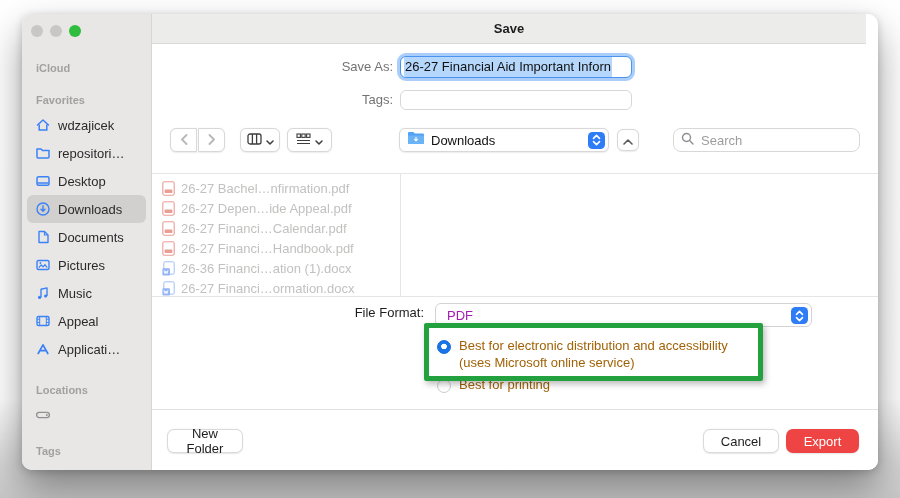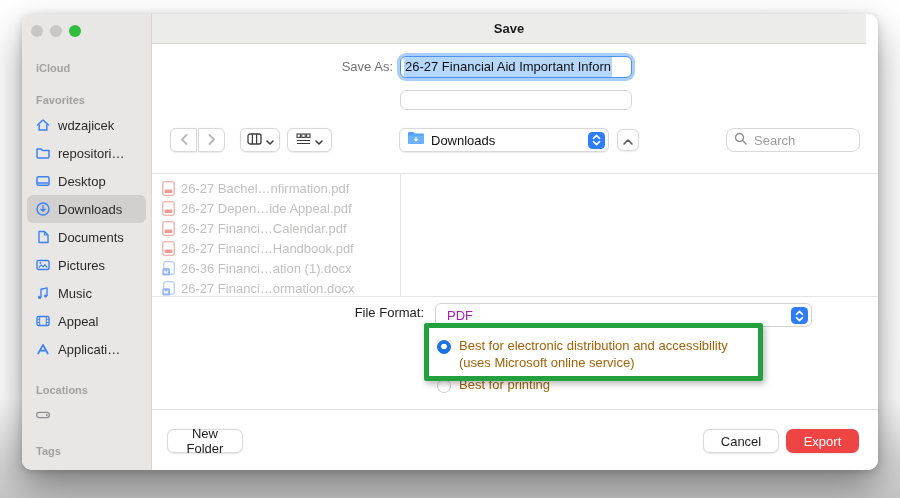--- a/index.html
+++ b/index.html
@@ -40,21 +40,21 @@
   .toolbar{position:absolute;left:0;right:0;top:84px;height:24px;display:flex;align-items:center;padding-left:18px;box-sizing:border-box;}
   .tbtn{background:#fff;border:1px solid #d9d8d6;box-shadow:0 .5px 1.5px rgba(0,0,0,.08);display:flex;align-items:center;justify-content:center;height:24px;box-sizing:border-box;}
   .nav-back{width:27px;border-radius:6px 0 0 6px;}
   .nav-fwd{width:27px;border-radius:0 6px 6px 0;margin-left:1px;}
   .btn-col{width:40px;border-radius:6px;margin-left:15px;gap:4px;}
   .btn-grp{width:45px;border-radius:6px;margin-left:7px;gap:4px;}
   .popup-loc{width:210px;border-radius:6px;margin-left:67px;justify-content:flex-start;padding:0 3px 0 7px;position:relative;}
   .popup-loc .loclab{font-size:13px;color:#111;margin-left:6px;flex:1;text-align:left;}
   .stepper{width:17px;height:17px;border-radius:4.5px;display:flex;align-items:center;justify-content:center;}
   .btn-caret{width:22px;height:22px;border-radius:6px;margin-left:8px;}
-  .search{margin-left:auto;margin-right:18px;width:134px;height:24px;box-sizing:border-box;border:1px solid #d9d8d6;border-radius:8px;
+  .search{margin-left:auto;margin-right:18px;width:187px;height:24px;box-sizing:border-box;border:1px solid #d9d8d6;border-radius:8px;
     background:#fff;display:flex;align-items:center;padding:0 7px;gap:5px;}
   .search input{border:none;outline:none;flex:1;font-size:13px;color:#333;background:transparent;min-width:0;font-family:"Liberation Sans",sans-serif;}
   .search input::placeholder{color:#9d9d9f;}
   
   .browser{position:absolute;left:0;right:0;top:129px;height:122px;border-top:1px solid #e6e5e4;border-bottom:1px solid #e6e5e4;box-sizing:content-box;}
   .col1{position:absolute;left:0;top:0;bottom:0;width:249px;border-right:1px solid #e6e5e4;box-sizing:border-box;overflow:hidden;padding-top:4px;}
   .frow{display:flex;align-items:center;height:20px;padding-left:10px;gap:6px;font-size:13px;color:#c2c1c0;white-space:nowrap;overflow:hidden;}
   .ficon{width:13px;min-width:13px;height:15px;opacity:.65;}
   
   .fmt-label{position:absolute;left:0;top:261px;width:272px;text-align:right;font-size:13px;color:#1d1d1f;}
@@ -209,20 +209,21 @@
       <span>Save</span>
     </div>
 
     <div class="content">
 
       <div class="flabel" style="top:12px;">Save As:</div>
       <div class="saveas-field">
         <span class="seltext">26-27 Financial Aid Important Inforn</span>
       </div>
 
+      <div class="flabel" style="top:45px;">Tags:</div>
       <input class="tags-field" value="" style="">
 
       <div class="toolbar">
         <div class="tbtn nav-back">
           <span><svg width="8" height="11" viewBox="0 0 8 11">
                 <path d="M6.5 1 2 5.5 6.5 10" fill="none" stroke="#b8b7b6" stroke-width="1.8" stroke-linecap="round" stroke-linejoin="round"></path>
               </svg></span>
         </div>
         <div class="tbtn nav-fwd">
           <span><svg width="8" height="11" viewBox="0 0 8 11">

